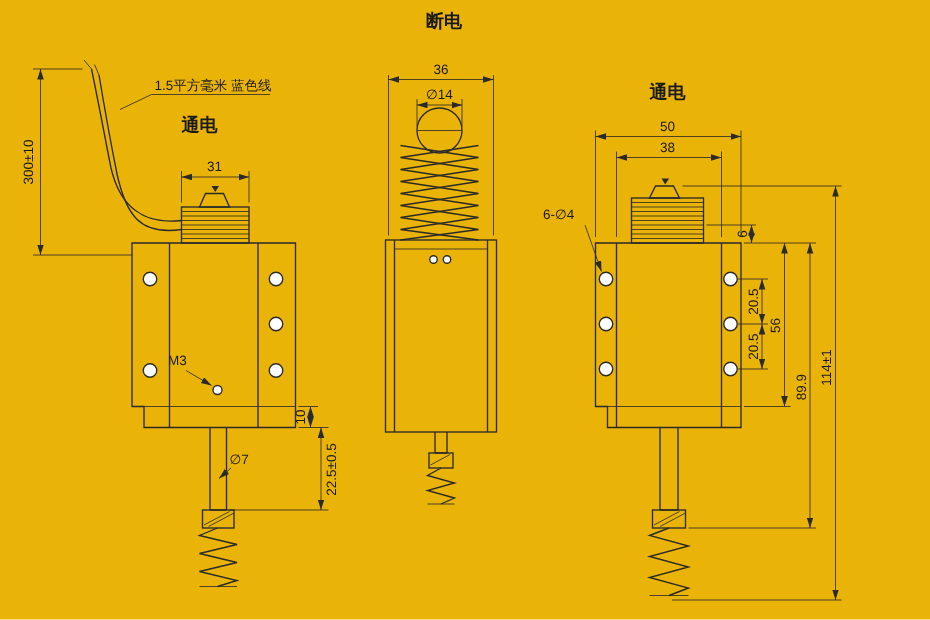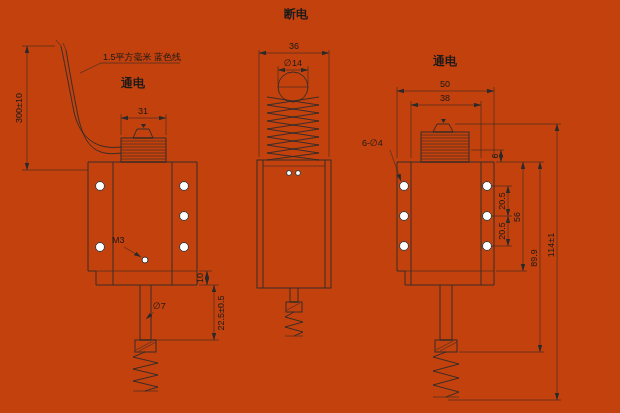--- a/index.html
+++ b/index.html
@@ -1,16 +1,16 @@
 <!DOCTYPE html>
 <html><head>
 <meta charset="utf-8">
 <style>
   html,body{margin:0;padding:0;background:#fff;}
-  .canvas{position:relative;width:620px;height:413px;background:#c2410c;overflow:hidden;}
+  .canvas{position:relative;width:620px;height:413px;background:#eab308;overflow:hidden;}
   svg{display:block;}
   text{font-family:"Liberation Sans","DejaVu Sans",sans-serif;font-size:9px;fill:#1a1a1a;}
   .lbl{font-size:12px;font-weight:bold;}
   .ln{stroke:#2a2a2a;stroke-width:0.9;fill:none;}
   .thin{stroke:#2a2a2a;stroke-width:0.55;fill:none;}
   .ext{stroke:#2a2a2a;stroke-width:0.55;fill:none;}
   .dim{stroke:#2a2a2a;stroke-width:0.55;fill:none;
        marker-start:url(#arr);marker-end:url(#arr);}
   .hole{stroke:#2a2a2a;stroke-width:0.9;fill:#ffffff;}
   .solid{fill:#2a2a2a;stroke:none;}

